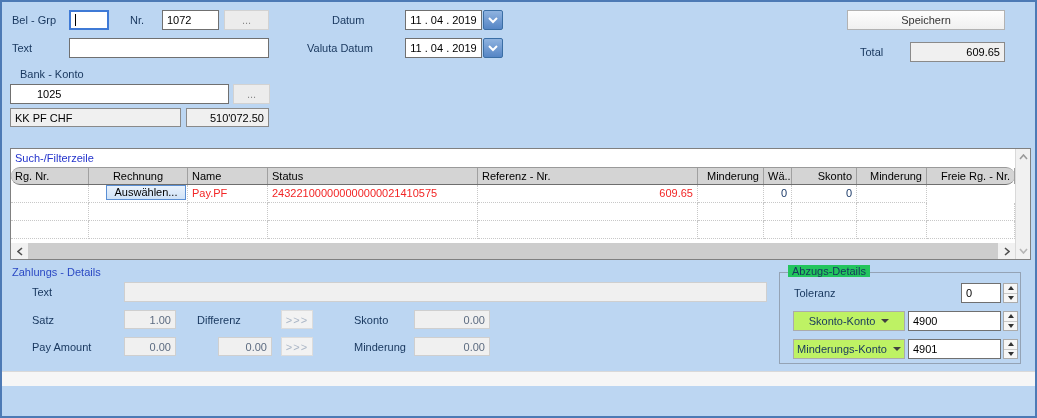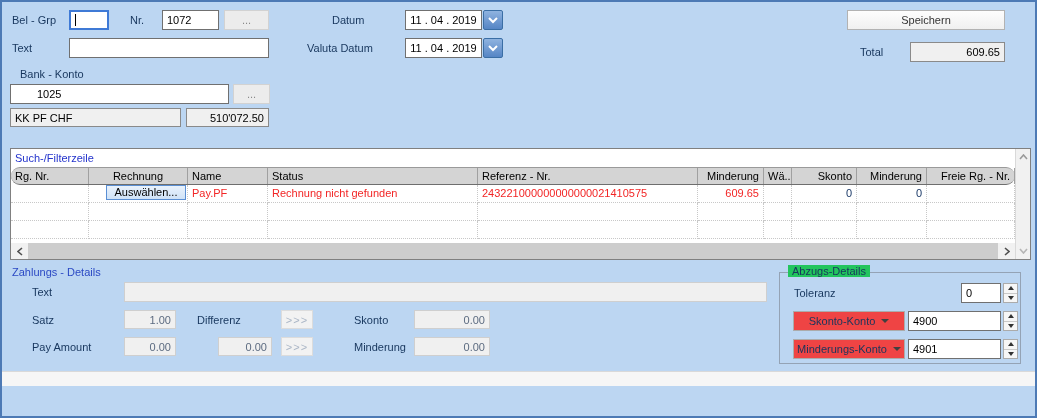--- a/index.html
+++ b/index.html
@@ -79,21 +79,21 @@
   .filler { flex:1; background:#fff; }
   .hscroll { height:16px; display:flex; background:#f1f1f1; }
   .hs-arrow { width:17px; display:flex; align-items:center; justify-content:center; background:#f1f1f1; }
   .hs-thumb { flex:1; background:#cdcdcd; }
   .vscroll { width:15px; background:#f1f1f1; border-left:1px solid #d9d9d9; display:flex; flex-direction:column; justify-content:space-between; }
   .vs-arrow { height:16px; display:flex; align-items:center; justify-content:center; }
   
   .groupbox { position:absolute; left:777px; top:270px; width:242px; height:92px; border:1px solid #94a3b5; }
   .groupbox .legend { position:absolute; top:-8px; left:8px; background:#22c55e; padding:0 4px; font-size:11px; color:#17365d; }
   .ddbtn {
-    position:absolute; height:20px; background:#ef4444; border:1px solid #ababab;
+    position:absolute; height:20px; background:#bef264; border:1px solid #ababab;
     font-size:11px; color:#17365d; display:flex; align-items:center; justify-content:center; gap:6px;
   }
   .dd-tri { width:0; height:0; border-left:4px solid transparent; border-right:4px solid transparent; border-top:4px solid #404040; }
   .bottom-strip { position:absolute; left:0; right:0; bottom:0; height:15px; background:#f6f6f6; border-top:1px solid #d9d9d9; }
   .sect-title { position:absolute; font-size:11px; color:#2b49c4; }
 </style>
 </head>
 <body>
 
 <div class="window">
@@ -152,21 +152,20 @@
           <div class="hc ar">Skonto</div>
           <div class="hc ar">Minderung</div>
           <div class="hc ar">Freie Rg. - Nr.</div>
         </div>
         <div class="gcols grow">
           <div class="dc"></div>
           <div class="dc" style="padding:0;">
             <div class="cell-btn">Auswählen...</div>
           </div>
           <div class="dc red">Pay.PF</div>
-          <div class="dc red">Rechnung nicht gefunden</div>
           <div class="dc red">243221000000000000021410575</div>
           <div class="dc red ar">609.65</div>
           <div class="dc"></div>
           <div class="dc navy ar">0</div>
           <div class="dc navy ar">0</div>
           <div class="dc"></div>
         </div>
         <div class="gcols grow">
           <div class="dc"></div>
             <div class="dc"></div>

